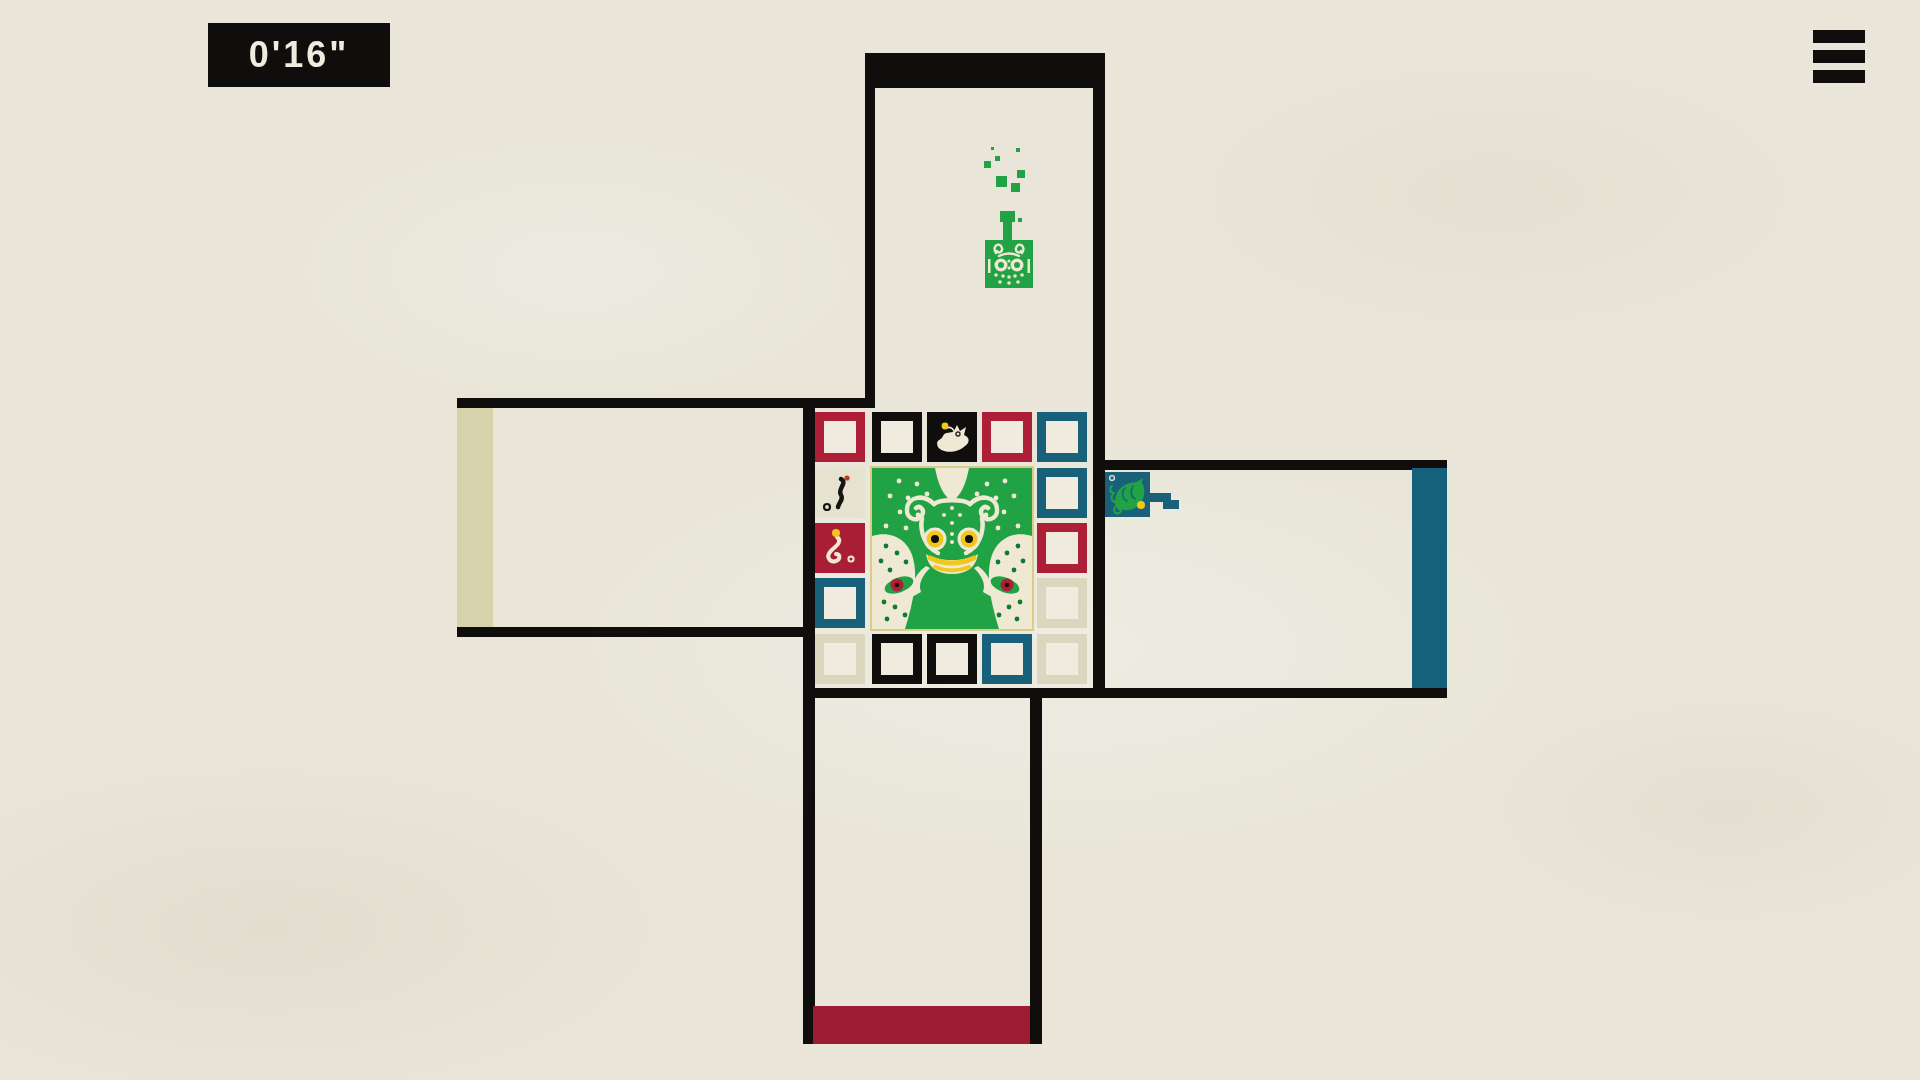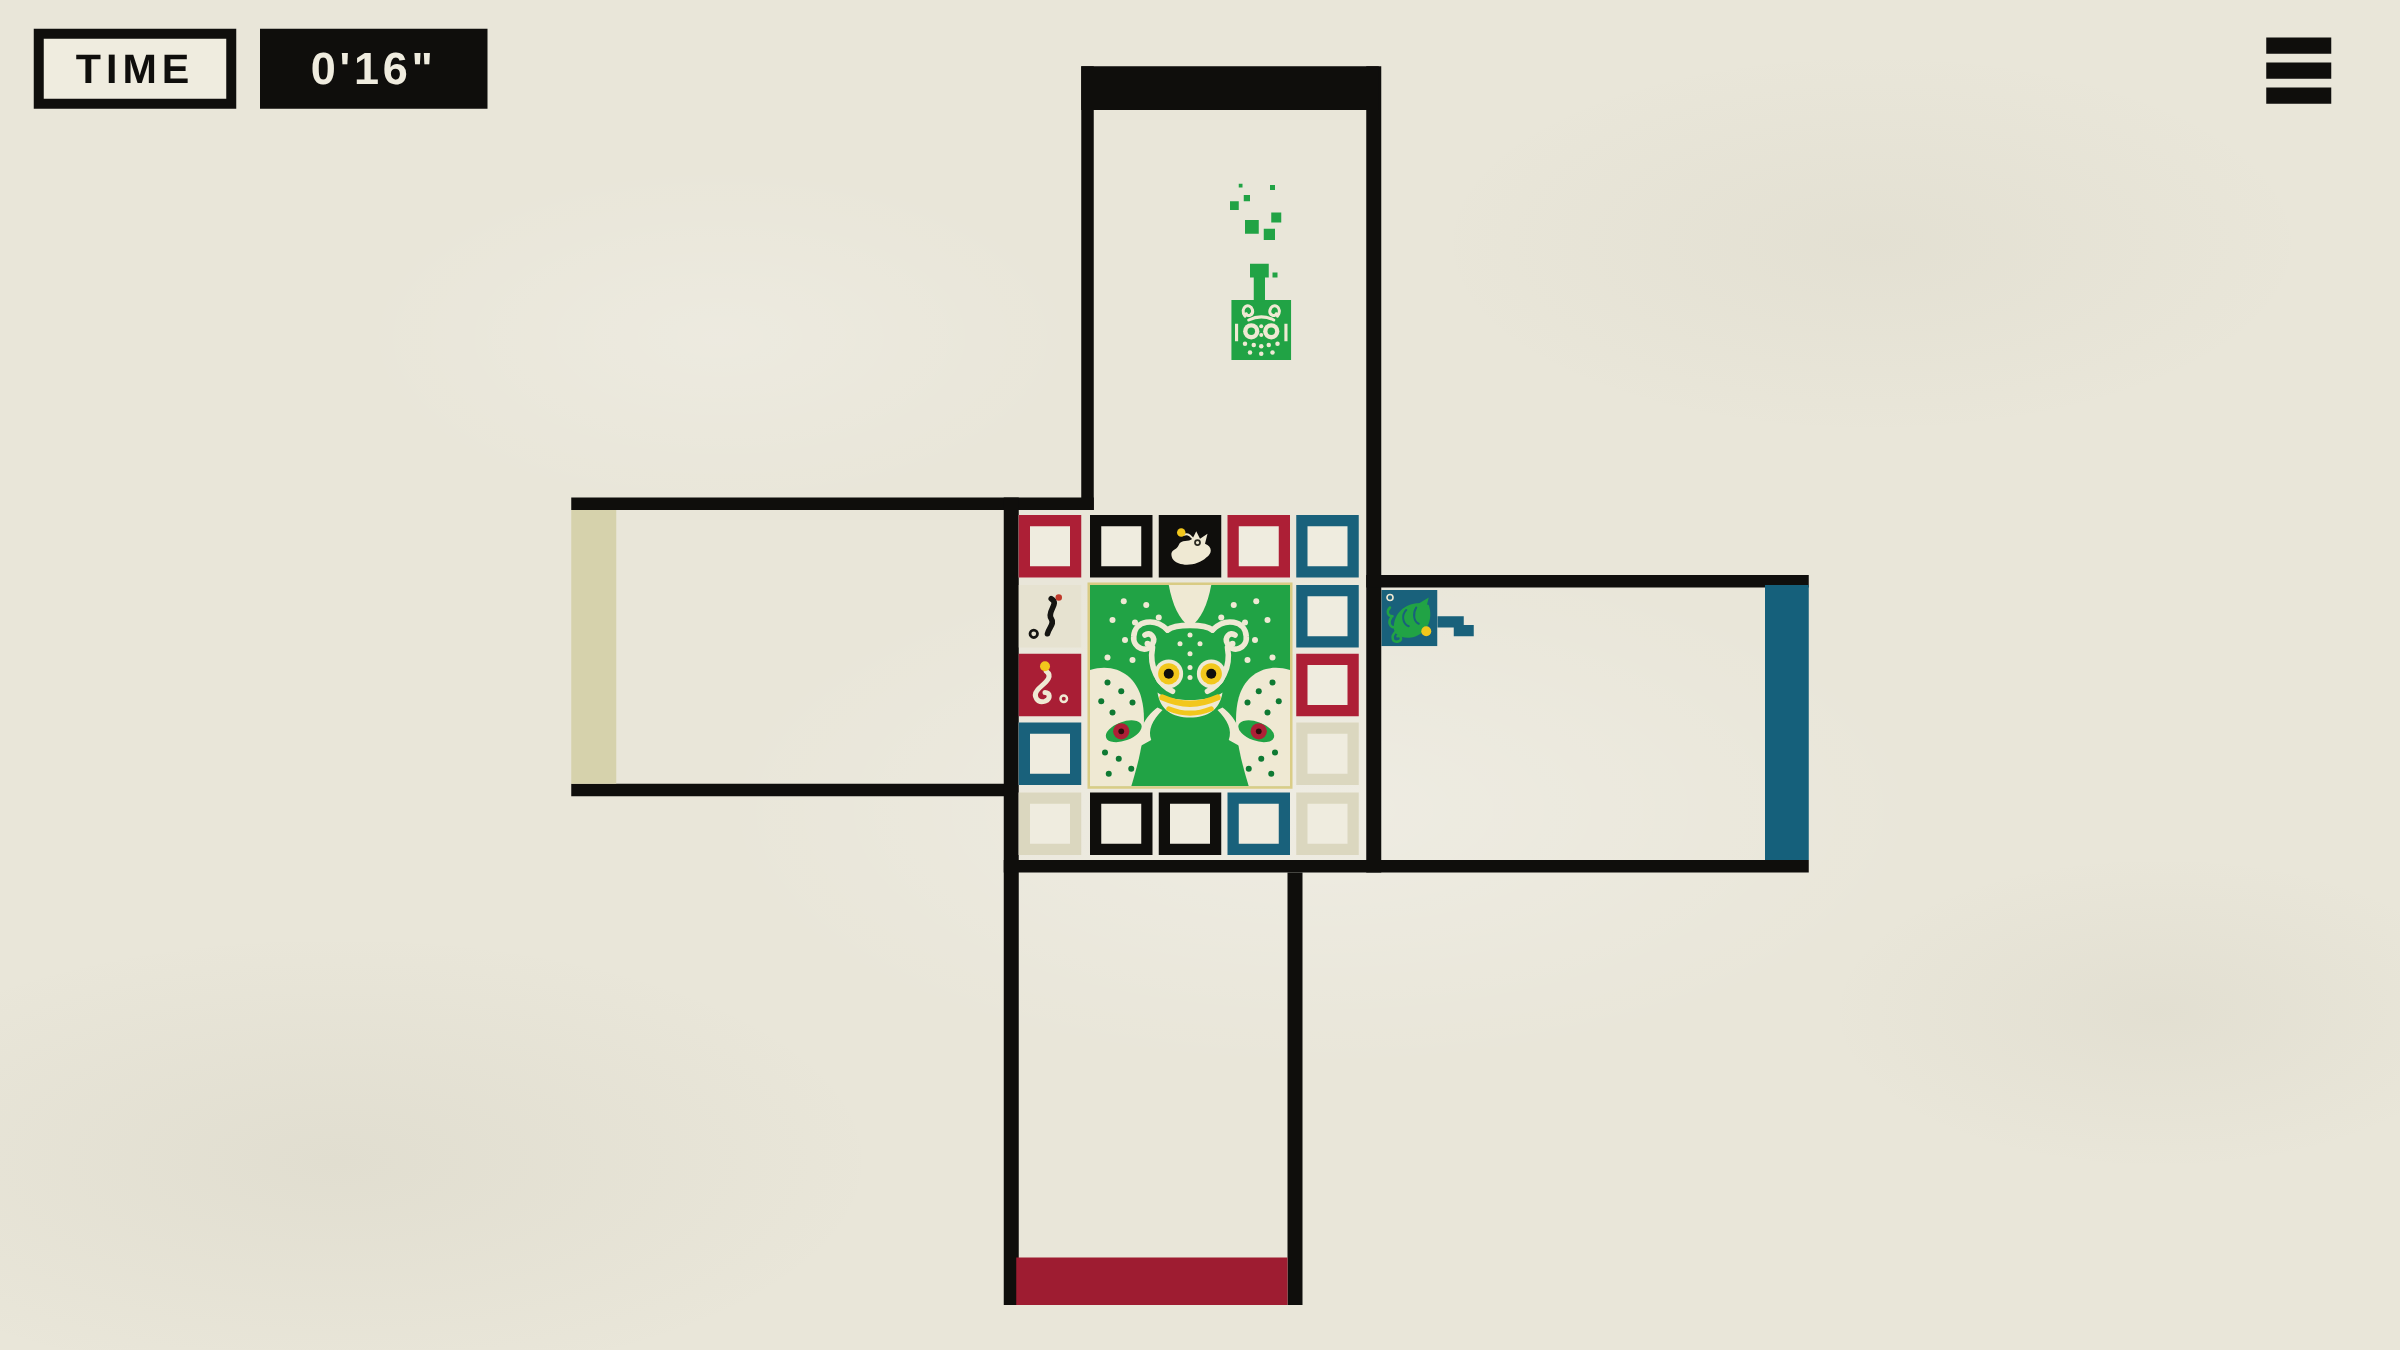--- a/index.html
+++ b/index.html
@@ -45,23 +45,20 @@
   .piece{position:absolute;}
   .stem{position:absolute;background:var(--green);}
   .particle{position:absolute;background:var(--green);}
   .tongue{position:absolute;}
 </style>
 </head>
 <body>
 
 <div id="stage">
 
-  <div class="hud-label">
-    <span>TIME</span>
-  </div>
   <div class="hud-value">
     <span>0'16"</span>
   </div>
   <button class="menu-btn">
     <span class="bar"></span>
     <span class="bar"></span>
     <span class="bar"></span>
   </button>
 
   <div id="board">

